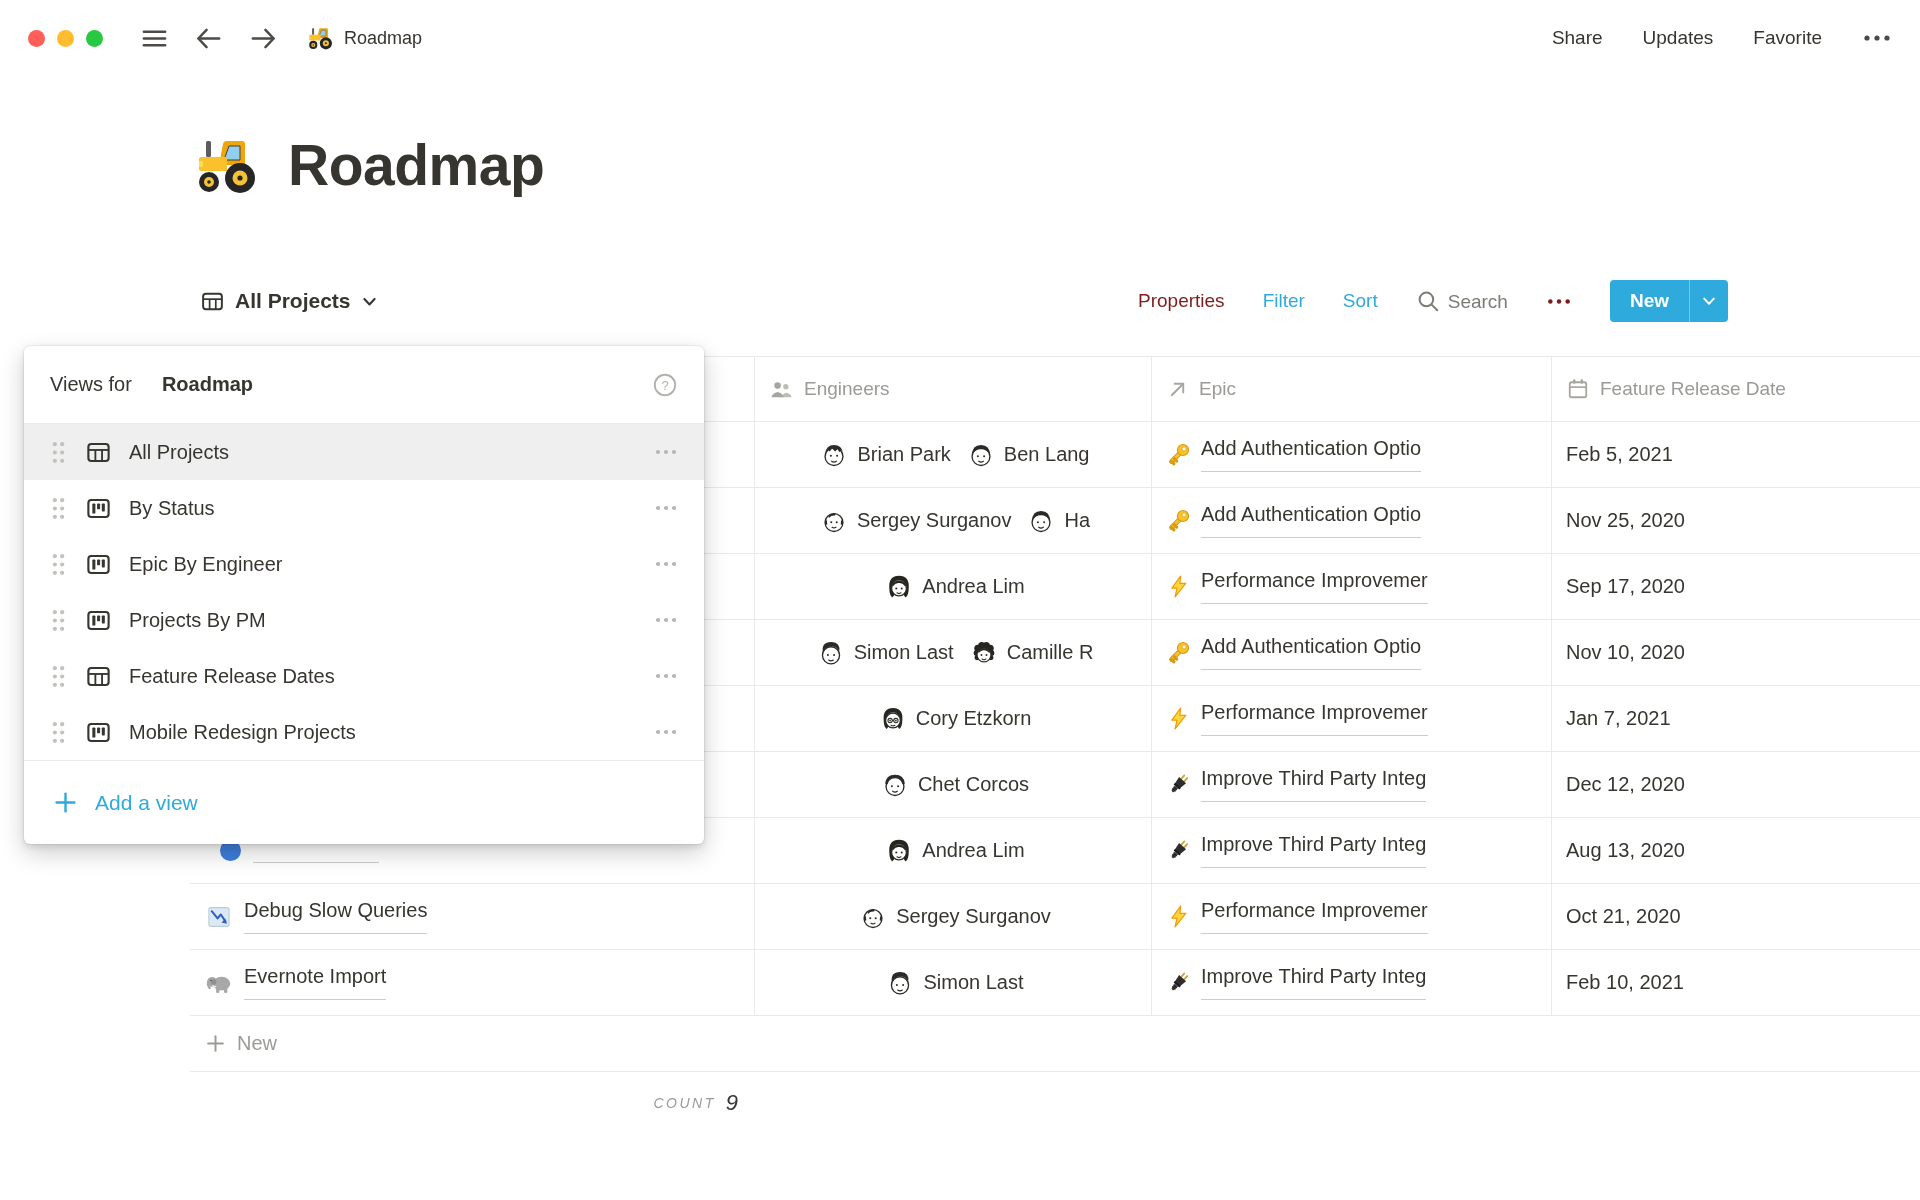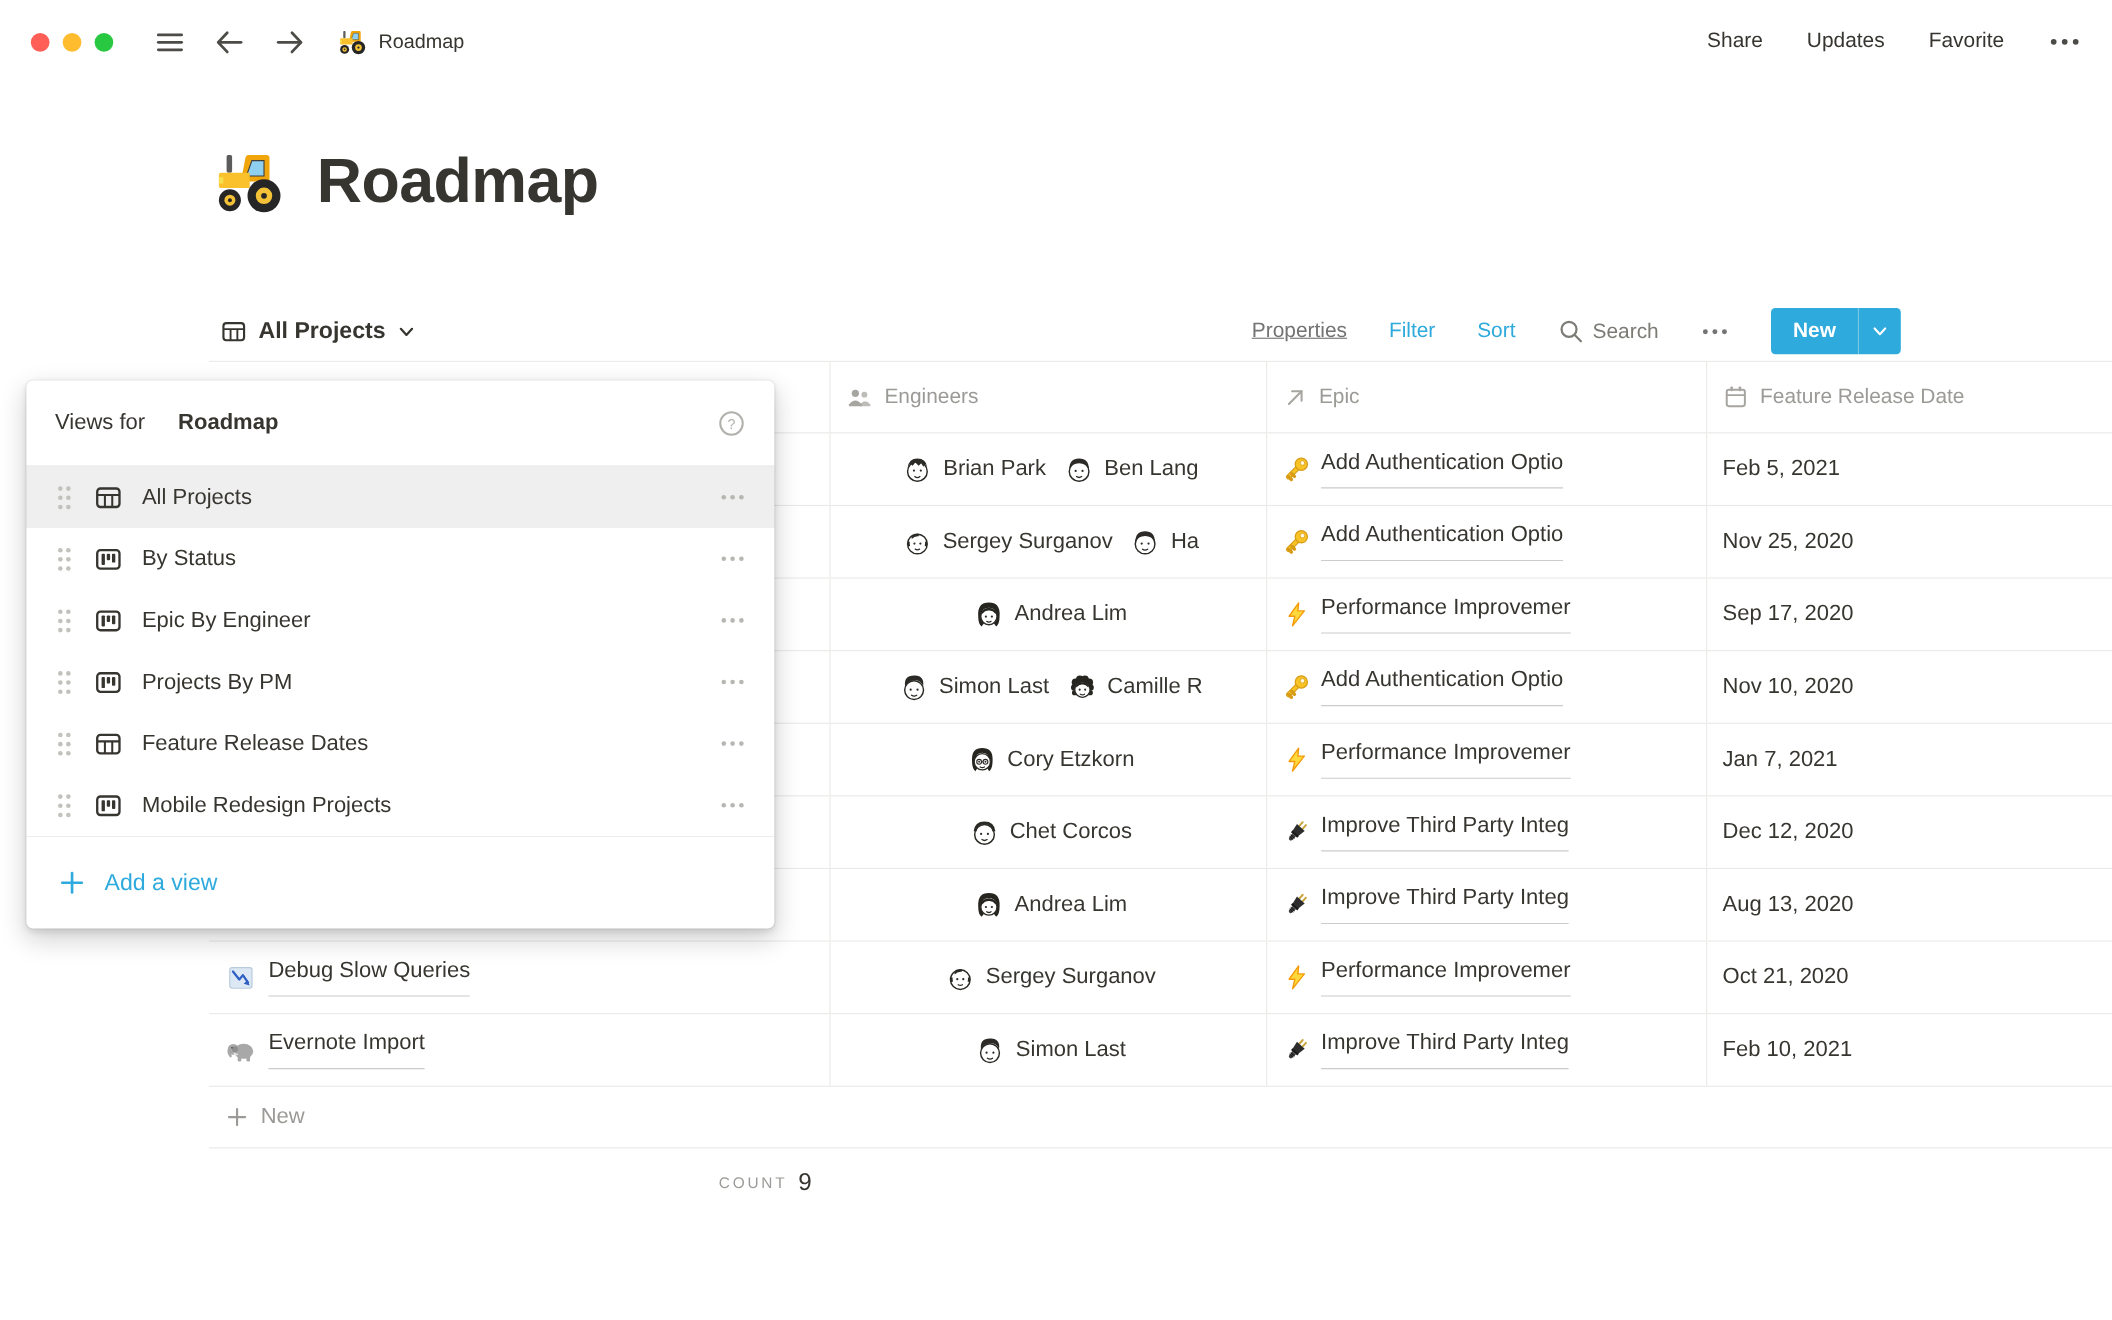--- a/index.html
+++ b/index.html
@@ -25,30 +25,30 @@
 
   
   .page-title { position:absolute; left:196px; top:132px; display:flex; align-items:center; gap:28px; }
   .page-title h1 { font-size:57px; font-weight:700; letter-spacing:-0.5px; color:#37352f; }
 
   
   .view-toolbar { position:absolute; left:200px; top:278px; width:1528px; height:46px;
                   display:flex; align-items:center; }
   .view-chip { display:flex; align-items:center; gap:10px; font-size:21px; font-weight:600; color:#37352f; }
   .toolbar-right { margin-left:auto; display:flex; align-items:center; gap:38px; font-size:19px; }
-  .t-gray { color:#737373;text-decoration:underline; }
+  .t-gray { color:#7f1d1d; }
   .t-blue { color:#2eaadc; }
   .search-group { display:flex; align-items:flex-end; gap:8px; color:#7d7b76; }
   .new-btn { display:flex; align-items:stretch; background:#2eaadc; border-radius:4px; overflow:hidden;
              color:#fff; font-size:19px; font-weight:600; height:42px; }
   .new-btn .new-main { display:flex; align-items:center; padding:0 20px; }
   .new-btn .new-caret { display:flex; align-items:center; padding:0 11px; border-left:1px solid rgba(255,255,255,0.35); }
 
   
-  .table { position:absolute; left:190px; top:328px; width:1730px; }
+  .table { position:absolute; left:190px; top:356px; width:1730px; }
   .trow { display:grid; grid-template-columns:564px 397px 400px 369px; height:66px;
           border-bottom:1px solid #e9e9e7; }
   .trow.header { border-top:1px solid #e9e9e7; color:#9b9a97; font-size:19px; }
   .tcell { display:flex; align-items:center; overflow:hidden; white-space:nowrap; padding:0 10px 0 14px; }
   .tcell.c2,.tcell.c3,.tcell.c4 { border-left:1px solid #e9e9e7; }
   .hcell { gap:10px; color:#9b9a97; }
   .hicon { color:#a7a5a0; flex:0 0 auto; }
   .name-cell { gap:12px; padding-left:16px; font-size:20px; font-weight:500; }
   .eng-cell { gap:16px; font-size:20px;justify-content:center; }
   .eng { display:flex; align-items:center; gap:9px; flex:0 0 auto; }
@@ -57,21 +57,21 @@
   .link { border-bottom:1.5px solid rgba(55,53,47,0.25); padding-bottom:11px; }
   .avatar { width:28px; height:28px; flex:0 0 auto; }
   .epic-ic { width:25px; height:25px; flex:0 0 auto; }
   .title-ic { width:26px; height:26px; flex:0 0 auto; }
   .hidden-frag { display:flex; align-items:center; gap:12px; padding-left:16px; }
   .frag-icon { width:21px; height:21px; border-radius:50%; background:#3d7ddd; flex:0 0 auto; }
   .frag-line { display:inline-block; width:126px; height:24px; border-bottom:1.5px solid rgba(55,53,47,0.25); }
   .newrow { height:56px; display:flex; align-items:center; gap:12px; padding-left:16px;
             color:#9b9a97; font-size:20px; border-bottom:1px solid #e9e9e7; }
   .countrow { height:62px; display:flex; }
-  .count-slot { width:564px; display:flex; align-items:center; justify-content:flex-end; padding-right:16px; gap:10px; }
+  .count-slot { width:564px; display:flex; align-items:center; justify-content:flex-end; padding-right:16px; gap:10px;font-style:italic; }
   .count-label { font-size:14px; letter-spacing:2.5px; color:#9b9a97; }
   .count-value { font-size:22px; color:#37352f; }
 
   
   .popup { position:absolute; left:24px; top:346px; width:680px; z-index:20; background:#fff; border-radius:6px;
            box-shadow:rgba(15,15,15,0.05) 0 0 0 1px, rgba(15,15,15,0.1) 0 3px 6px, rgba(15,15,15,0.2) 0 9px 24px; }
   .popup-header { height:78px; display:flex; align-items:center; padding:0 26px; font-size:20px; color:#37352f;
                   border-bottom:1px solid rgba(55,53,47,0.09);gap:24px; }
   .popup-header .bold { font-weight:600; margin-left:6px; }
   .help { margin-left:auto; color:#b3b1ad; }

